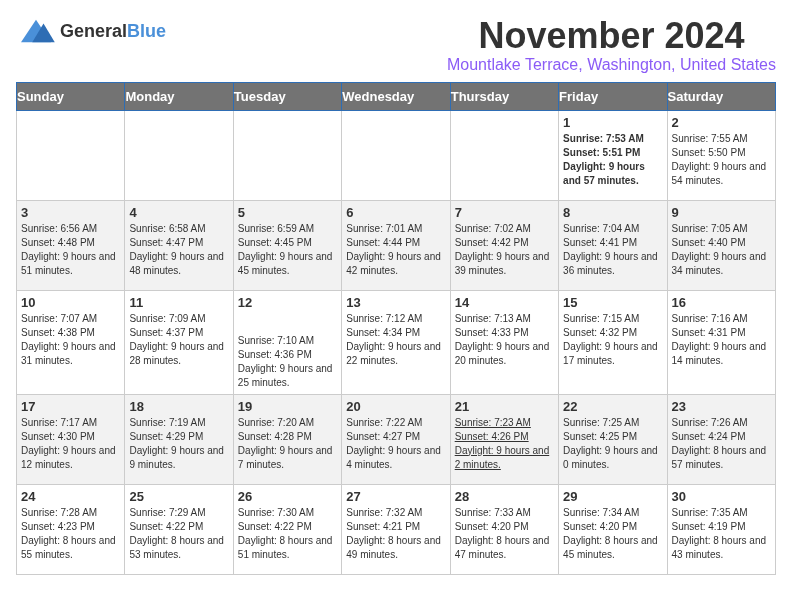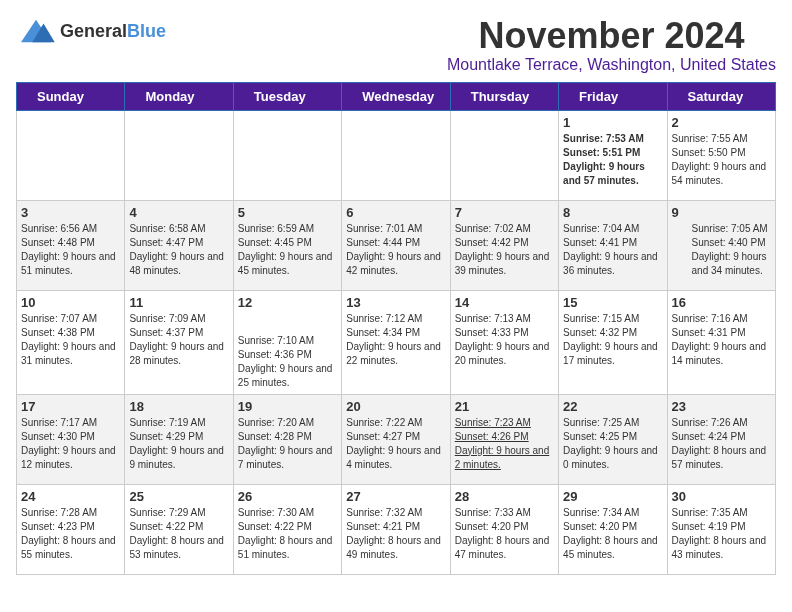--- a/index.html
+++ b/index.html
@@ -39,33 +39,33 @@
       text-align: center;
     }
     .month-title {
       font-size: 36px;
       font-weight: bold;
       color: #333;
       line-height: 1.1;
     }
     .location-title {
       font-size: 16px;
-      color: #4c1d95;
+      color: #8b5cf6;
     }
     table {
       width: 100%;
       border-collapse: collapse;
       table-layout: fixed;
     }
     thead tr th {
-      background-color: #4c1d95;
+      background-color: #737373;
       color: #fff;
       font-size: 13px;
       font-weight: bold;
-      padding: 6px 20px;
+      padding: 6px 0;
       text-align: left;
       border: 1px solid #2e6db4;
     }
     tbody tr td {
       border: 1px solid #ccc;
       vertical-align: top;
       padding: 4px 4px;
       font-size: 10.5px;
       color: #333;
       height: 90px;
@@ -174,21 +174,21 @@
 Daylight: 9 hours and 39 minutes.</div>
         </td>
         <td>
           <span class="day-num">8</span>
           <div class="cell-content" style="white-space: pre-line;">Sunrise: 7:04 AM
 Sunset: 4:41 PM
 Daylight: 9 hours and 36 minutes.</div>
         </td>
         <td>
           <span class="day-num">9</span>
-          <div class="cell-content" style="white-space: pre-line; margin-left: 20px;">Sunrise: 7:05 AM
+          <div class="cell-content" style="white-space: pre-line;">Sunrise: 7:05 AM
 Sunset: 4:40 PM
 Daylight: 9 hours and 34 minutes.</div>
         </td>
       </tr>
       <tr>
         <td>
           <span class="day-num">10</span>
           <div class="cell-content" style="white-space: pre-line;">Sunrise: 7:07 AM
 Sunset: 4:38 PM
 Daylight: 9 hours and 31 minutes.</div>

